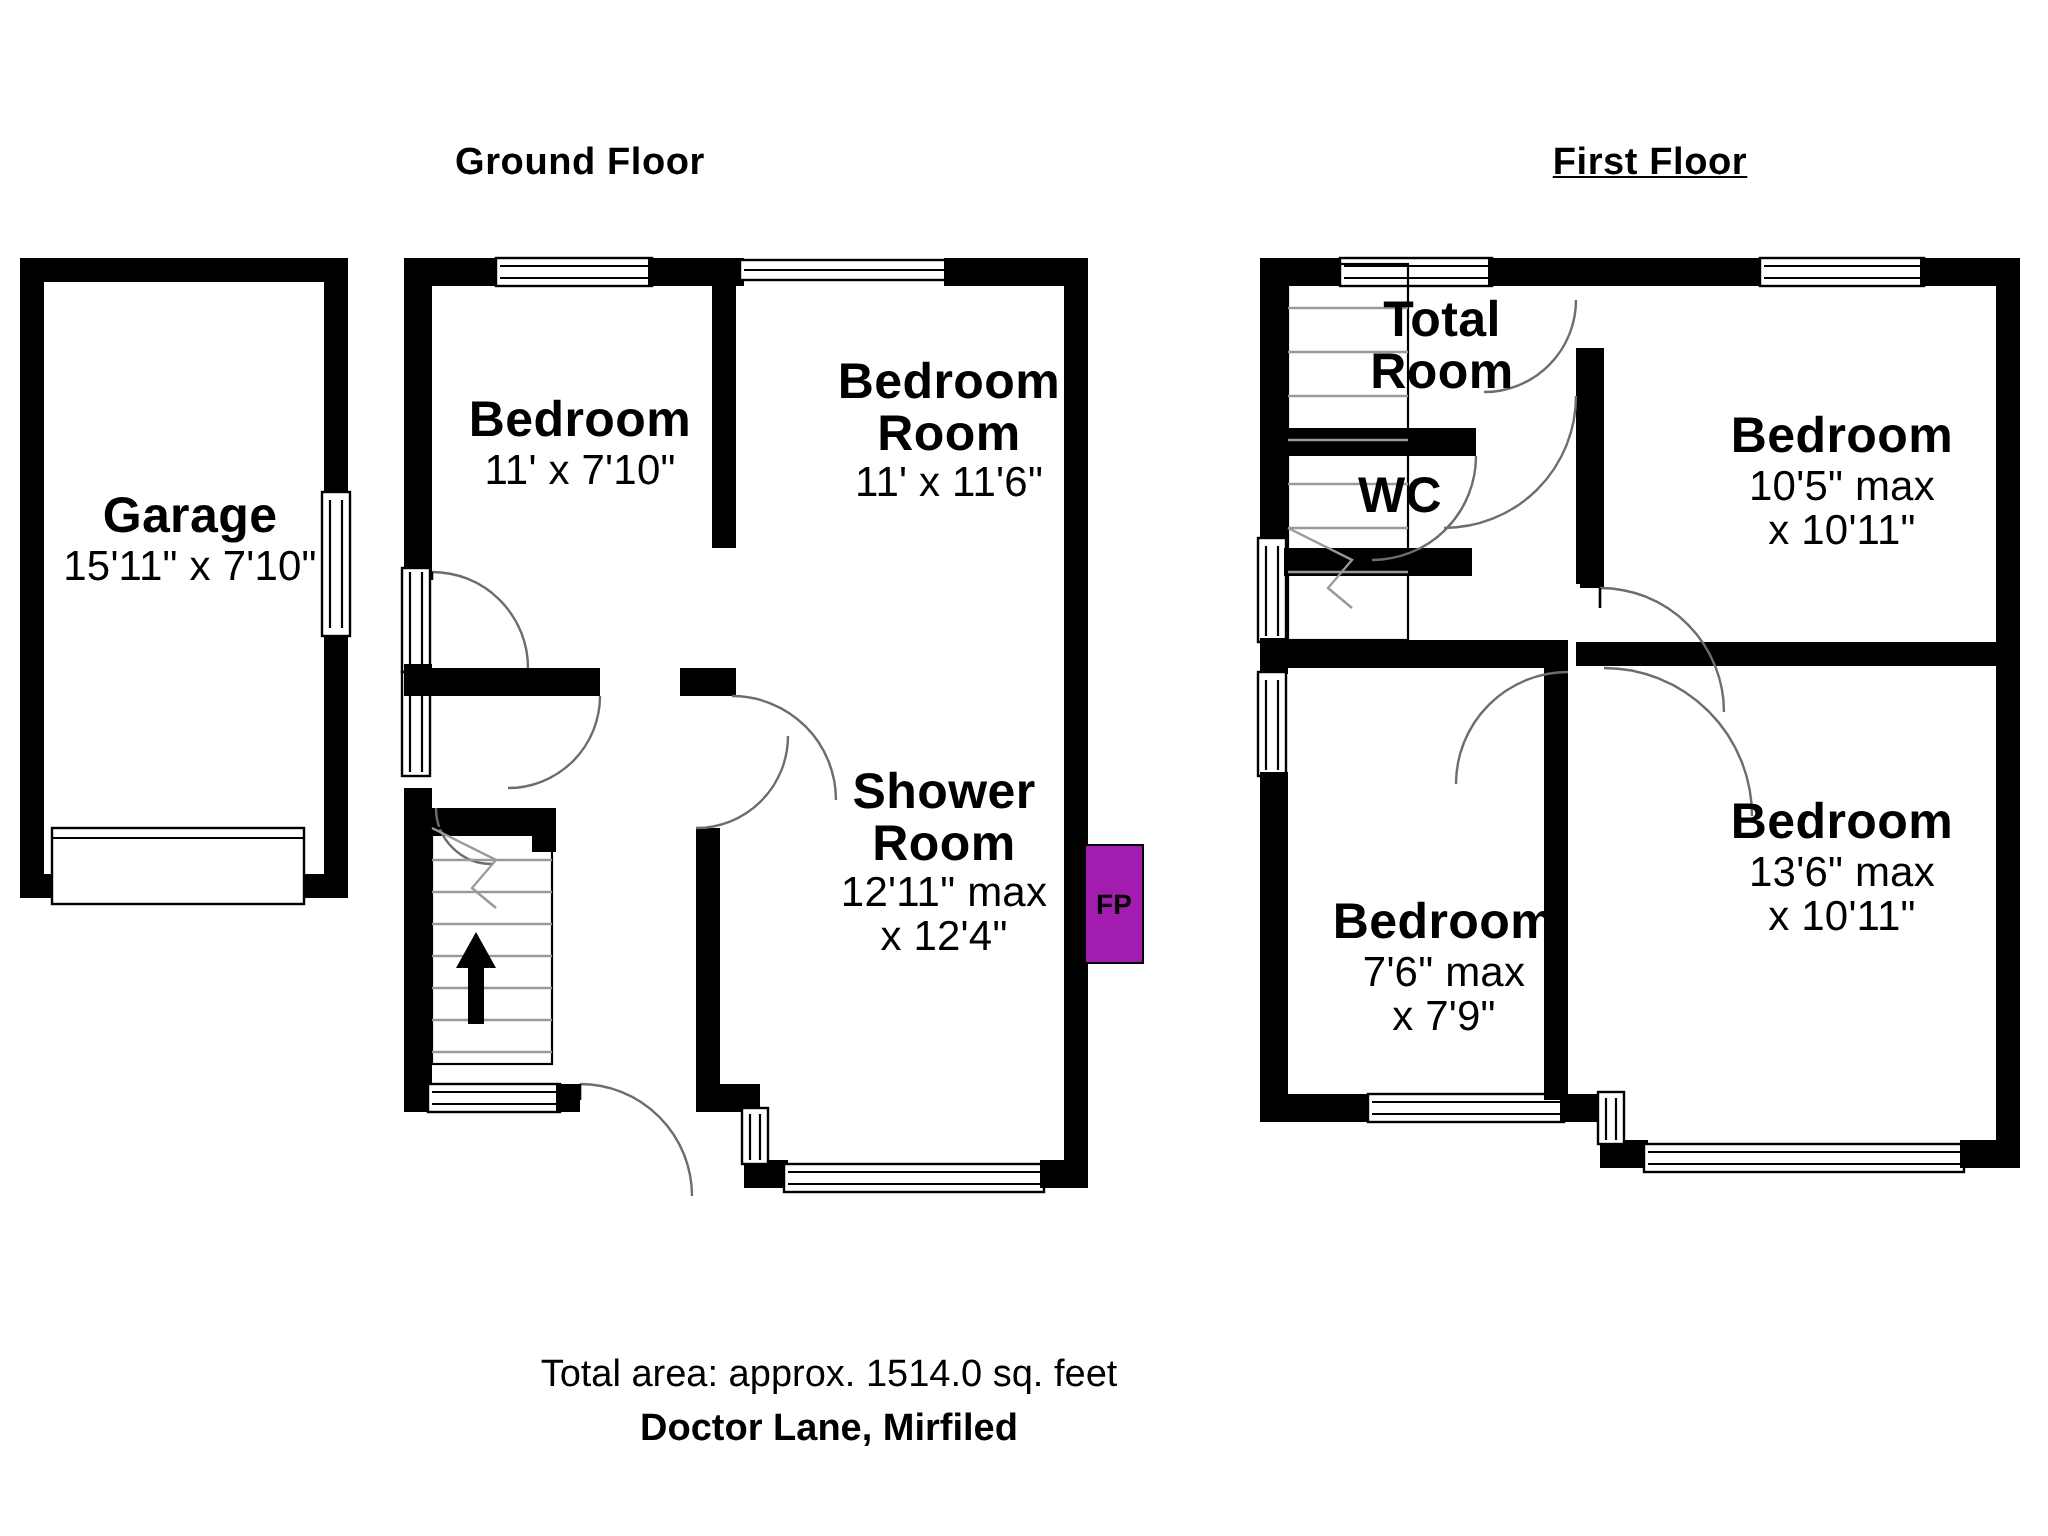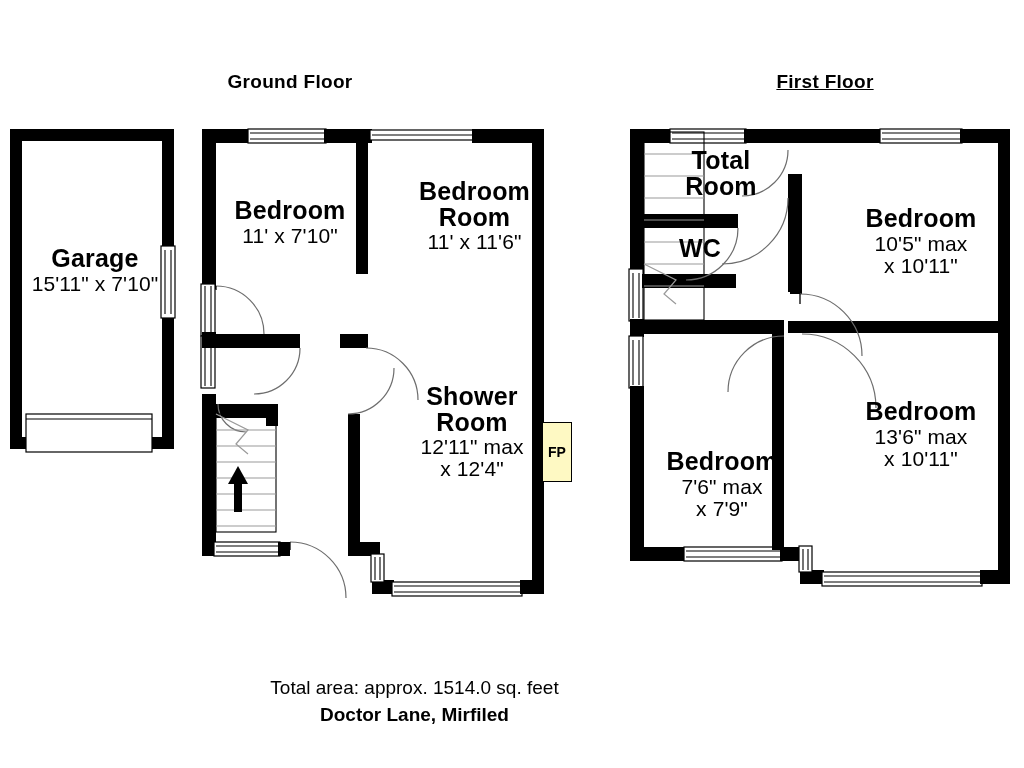--- a/index.html
+++ b/index.html
@@ -48,21 +48,21 @@
     display: block;
     font-weight: normal;
     font-size: 21px;
     letter-spacing: 0.1px;
     margin-top: 1px;
   }
 
   .fp-box {
     position: absolute;
     border: 1.6px solid #000;
-    background: #fef9c3;
+    background: #a21caf;
     box-sizing: border-box;
     font-size: 14px;
     font-weight: bold;
     display: flex;
     align-items: center;
     justify-content: center;
   }
 
   .footer-line {
     position: absolute;

